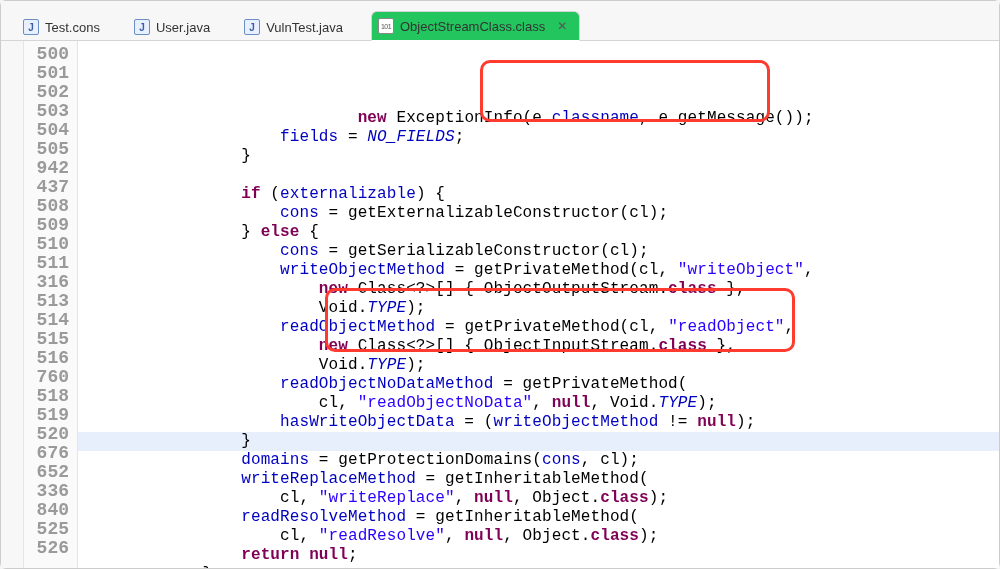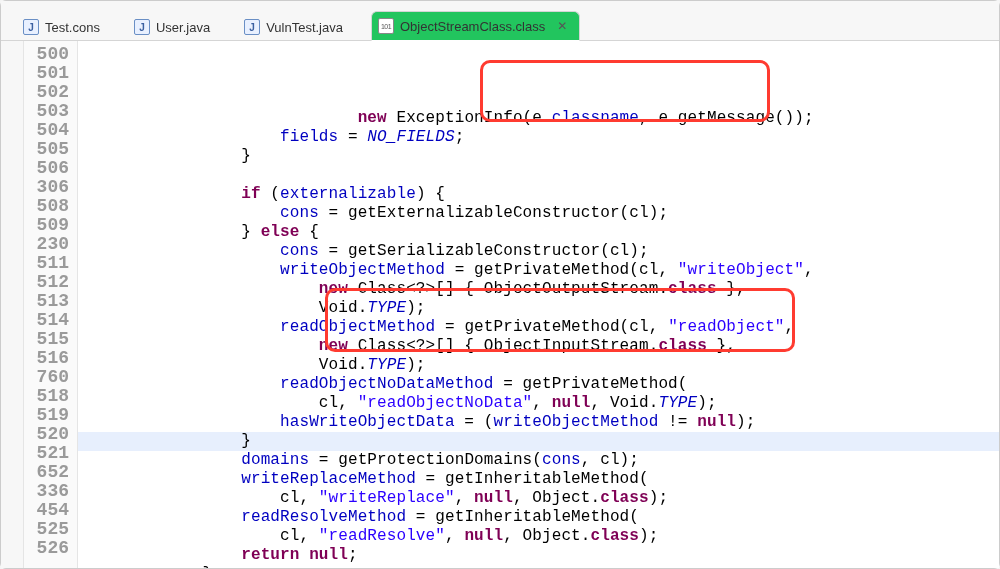--- a/index.html
+++ b/index.html
@@ -178,39 +178,39 @@
 
   <div class="code-area">
     <div class="left-strip"></div>
     <div class="gutter">
         <div class="ln">500</div>
         <div class="ln">501</div>
         <div class="ln">502</div>
         <div class="ln">503</div>
         <div class="ln">504</div>
         <div class="ln">505</div>
-        <div class="ln">506</div>
-        <div class="ln">306</div>
+        <div class="ln">942</div>
+        <div class="ln">437</div>
         <div class="ln">508</div>
         <div class="ln">509</div>
-        <div class="ln">230</div>
+        <div class="ln">510</div>
         <div class="ln">511</div>
-        <div class="ln">512</div>
+        <div class="ln">316</div>
         <div class="ln">513</div>
         <div class="ln">514</div>
         <div class="ln">515</div>
         <div class="ln">516</div>
         <div class="ln">760</div>
         <div class="ln">518</div>
         <div class="ln">519</div>
         <div class="ln">520</div>
-        <div class="ln">521</div>
+        <div class="ln">676</div>
         <div class="ln">652</div>
         <div class="ln">336</div>
-        <div class="ln">454</div>
+        <div class="ln">840</div>
         <div class="ln">525</div>
         <div class="ln">526</div>
       </div>
     <div class="code">
       <div class="box top"></div>
       <div class="box mid"></div>
     <div class="line"><span class="pln">                            </span><span class="kw">new</span><span class="pln"> ExceptionInfo(e.</span><span class="fld">classname</span><span class="pln">, e.getMessage());</span></div><div class="line"><span class="pln">                    </span><span class="fld">fields</span><span class="pln"> = </span><span class="stat">NO_FIELDS</span><span class="pln">;</span></div><div class="line"><span class="pln">                }</span></div><div class="line"><span class="pln"></span></div><div class="line"><span class="pln">                </span><span class="kw">if</span><span class="pln"> (</span><span class="fld">externalizable</span><span class="pln">) {</span></div><div class="line"><span class="pln">                    </span><span class="fld">cons</span><span class="pln"> = </span><span class="mcall">getExternalizableConstructor</span><span class="pln">(cl);</span></div><div class="line"><span class="pln">                } </span><span class="kw">else</span><span class="pln"> {</span></div><div class="line"><span class="pln">                    </span><span class="fld">cons</span><span class="pln"> = </span><span class="mcall">getSerializableConstructor</span><span class="pln">(cl);</span></div><div class="line"><span class="pln">                    </span><span class="fld">writeObjectMethod</span><span class="pln"> = </span><span class="mcall">getPrivateMethod</span><span class="pln">(cl, </span><span class="str">"writeObject"</span><span class="pln">,</span></div><div class="line"><span class="pln">                        </span><span class="kw">new</span><span class="pln"> Class&lt;?&gt;[] { ObjectOutputStream.</span><span class="kw">class</span><span class="pln"> },</span></div><div class="line"><span class="pln">                        Void.</span><span class="stat">TYPE</span><span class="pln">);</span></div><div class="line"><span class="pln">                    </span><span class="fld">readObjectMethod</span><span class="pln"> = </span><span class="mcall">getPrivateMethod</span><span class="pln">(cl, </span><span class="str">"readObject"</span><span class="pln">,</span></div><div class="line"><span class="pln">                        </span><span class="kw">new</span><span class="pln"> Class&lt;?&gt;[] { ObjectInputStream.</span><span class="kw">class</span><span class="pln"> },</span></div><div class="line"><span class="pln">                        Void.</span><span class="stat">TYPE</span><span class="pln">);</span></div><div class="line"><span class="pln">                    </span><span class="fld">readObjectNoDataMethod</span><span class="pln"> = </span><span class="mcall">getPrivateMethod</span><span class="pln">(</span></div><div class="line"><span class="pln">                        cl, </span><span class="str">"readObjectNoData"</span><span class="pln">, </span><span class="kw">null</span><span class="pln">, Void.</span><span class="stat">TYPE</span><span class="pln">);</span></div><div class="line"><span class="pln">                    </span><span class="fld">hasWriteObjectData</span><span class="pln"> = (</span><span class="fld">writeObjectMethod</span><span class="pln"> != </span><span class="kw">null</span><span class="pln">);</span></div><div class="line hl"><span class="pln">                }</span></div><div class="line"><span class="pln">                </span><span class="fld">domains</span><span class="pln"> = </span><span class="mcall">getProtectionDomains</span><span class="pln">(</span><span class="fld">cons</span><span class="pln">, cl);</span></div><div class="line"><span class="pln">                </span><span class="fld">writeReplaceMethod</span><span class="pln"> = </span><span class="mcall">getInheritableMethod</span><span class="pln">(</span></div><div class="line"><span class="pln">                    cl, </span><span class="str">"writeReplace"</span><span class="pln">, </span><span class="kw">null</span><span class="pln">, Object.</span><span class="kw">class</span><span class="pln">);</span></div><div class="line"><span class="pln">                </span><span class="fld">readResolveMethod</span><span class="pln"> = </span><span class="mcall">getInheritableMethod</span><span class="pln">(</span></div><div class="line"><span class="pln">                    cl, </span><span class="str">"readResolve"</span><span class="pln">, </span><span class="kw">null</span><span class="pln">, Object.</span><span class="kw">class</span><span class="pln">);</span></div><div class="line"><span class="pln">                </span><span class="kw">return</span><span class="pln"> </span><span class="kw">null</span><span class="pln">;</span></div><div class="line"><span class="pln">            }</span></div></div>
   </div>
 
 </div>

